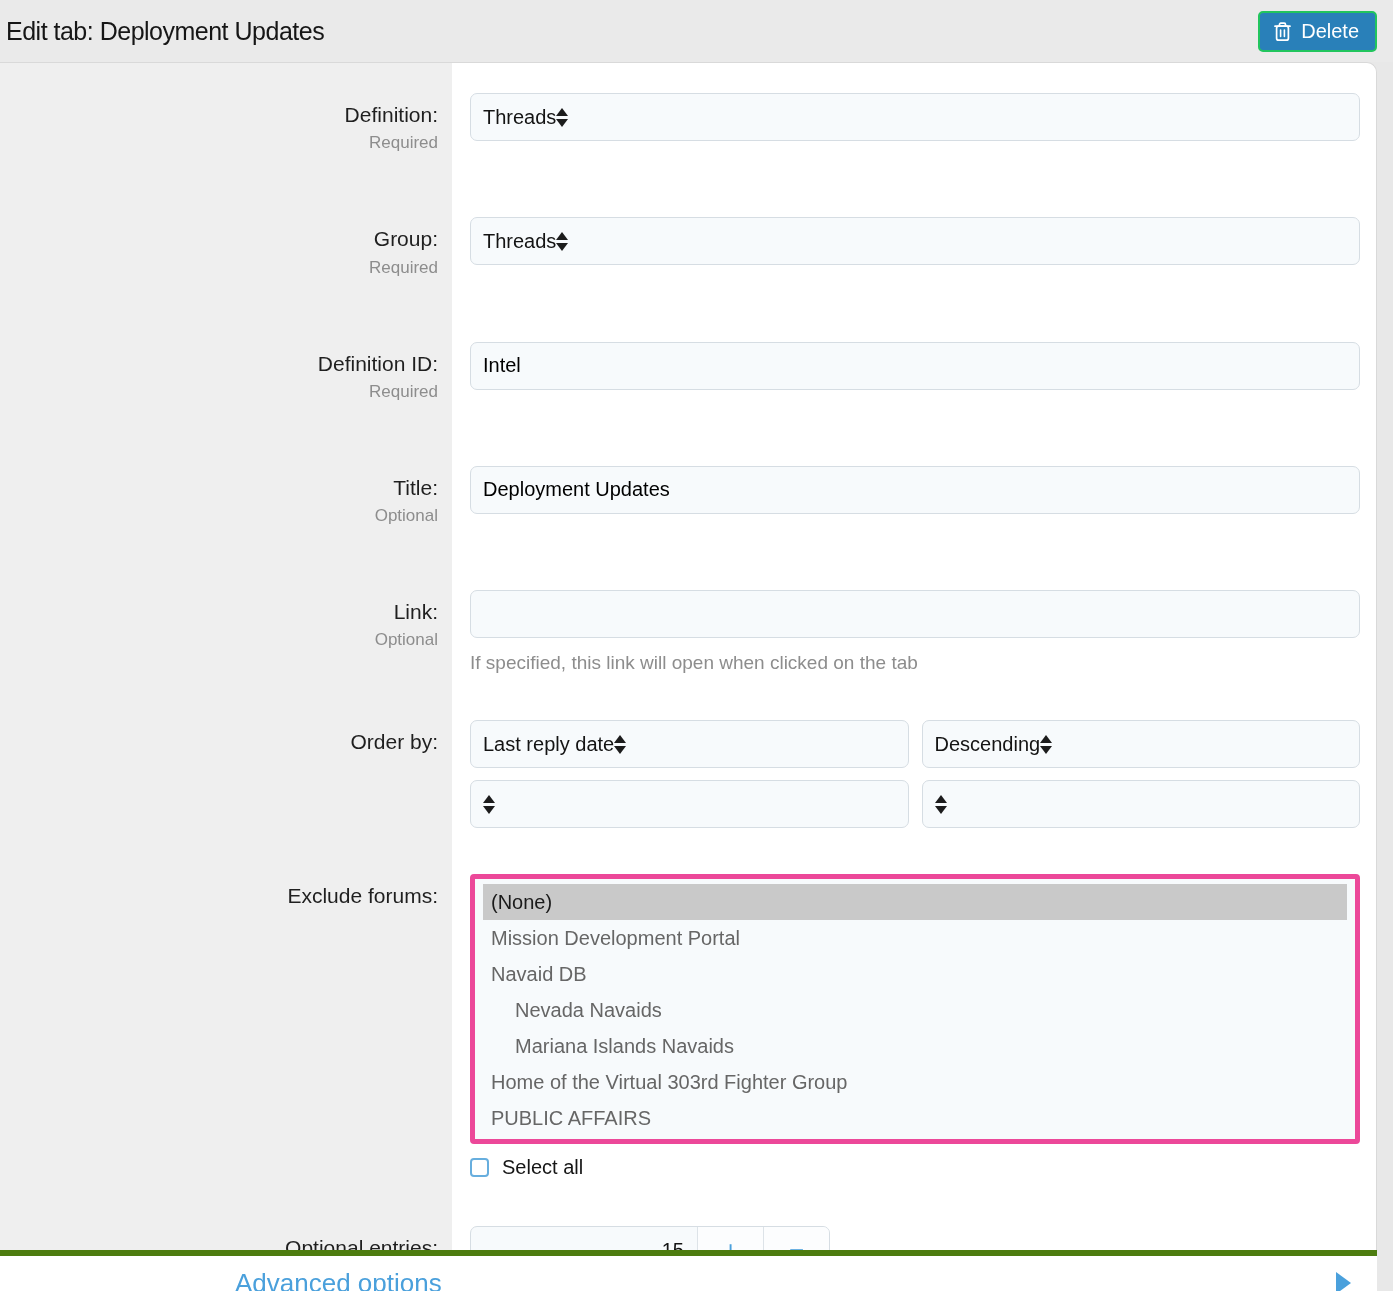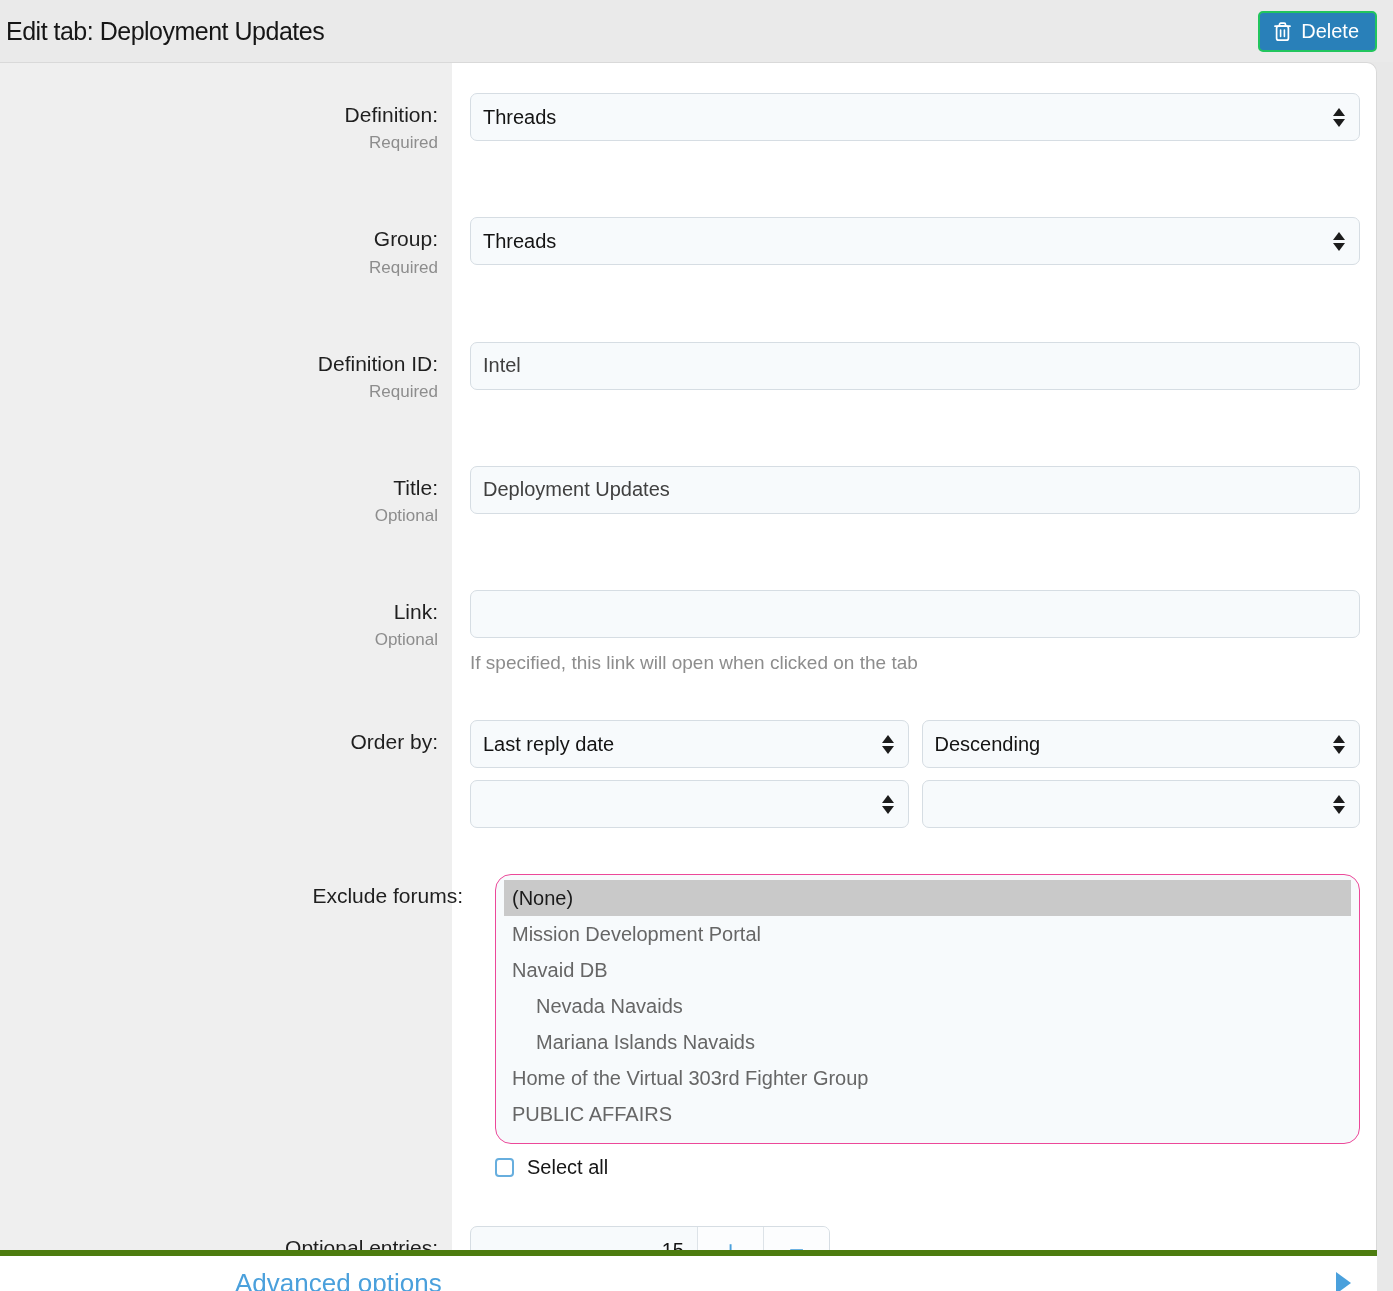--- a/index.html
+++ b/index.html
@@ -36,35 +36,35 @@
     align-items:flex-end; padding-right:14px; padding-top:9px;
   }
   .lbl { font-size:21px; color:#1f1f1f; line-height:1.25; }
   .note { font-size:17px; color:#8d8d8d; margin-top:5px; }
   .row-field { flex:1; padding-left:18px; padding-right:16px; }
   
   .select, .text-input, .stepper {
     background:#f7fafc; border:1px solid #d6dde3; border-radius:7px; height:48px;
   }
   .select {
-    display:flex; align-items:center; justify-content:space-between;
+    display:flex; align-items:center; justify-content:flex-start;
     padding:0 14px 0 12px; font-size:20px; color:#141414; cursor:default;
   }
   .updown { display:flex; flex-direction:column; align-items:center; gap:3px; }
   .updown .tri-up   { width:0; height:0; border-left:6px solid transparent; border-right:6px solid transparent; border-bottom:8px solid #1c1c1c; }
   .updown .tri-down { width:0; height:0; border-left:6px solid transparent; border-right:6px solid transparent; border-top:8px solid #1c1c1c; }
   .text-input {
-    width:100%; display:block; font-size:20px; color:#404040; padding:0 12px;
+    width:100%; display:block; font-size:20px; color:#000000; padding:0 12px;
     font-family:inherit; outline:none;
   }
   .help-text { font-size:19px; color:#8d8d8d; margin-top:14px; }
   .order-grid { display:grid; grid-template-columns:1fr 1fr; column-gap:13px; row-gap:12px; }
   
   .listbox {
-    background:#f7fafc; border:1px solid #ec4899; border-radius:16px;
+    background:#f7fafc; border:5px solid #ec4899; border-radius:4px;
     height:270px; padding:5px 8px; overflow:hidden;
   }
   .forum-option { font-size:20px; color:#666666; line-height:36px; padding-left:8px; cursor:default; }
   .forum-option.selected { background:#c9c9c9; color:#1b1b1b; }
   .forum-option.indent { padding-left:32px; }
   .selectall-row { display:flex; align-items:center; gap:13px; margin-top:9px; height:28px; }
   .checkbox {
     width:19px; height:19px; background:#fff; border:2px solid #67aede; border-radius:4px; cursor:pointer;
   }
   .selectall-label { font-size:20px; color:#161616; cursor:pointer; }
@@ -86,21 +86,21 @@
     position:absolute; left:235px; top:12px; font-size:26px; color:#4aa0dc; cursor:pointer;
   }
   .advanced-chevron {
     position:absolute; right:26px; top:16px; width:0; height:0; cursor:pointer;
     border-top:11px solid transparent; border-bottom:11px solid transparent; border-left:15px solid #4aa0dc;
   }
   
   .mt-first { margin-top:30px; }
   .mt-gap   { margin-top:64px; }
   .mt-order { margin-top:46px; }
-  .mt-list  { margin-top:46px;margin-left:25px; }
+  .mt-list  { margin-top:46px; }
   .mt-step  { margin-top:45px; }
 </style>
 </head>
 <body>
 
 <div class="page">
 
   <div class="header">
     <div class="page-title">Edit tab: Deployment Updates</div>
     <button class="delete-btn">

